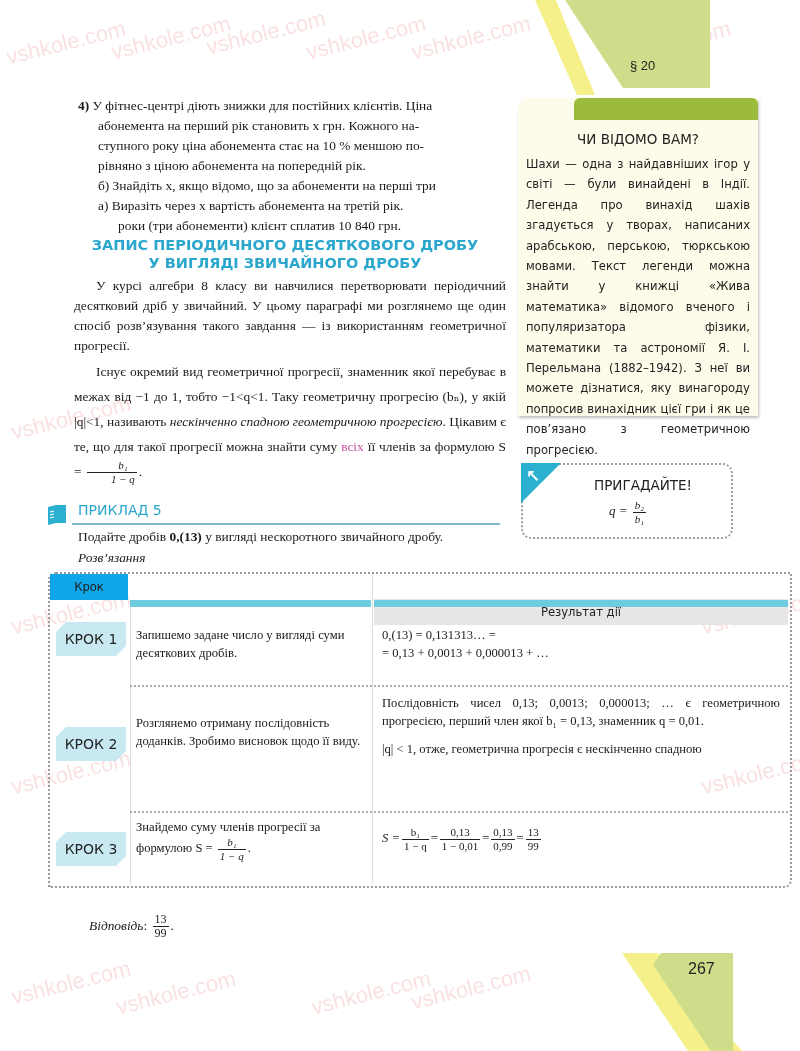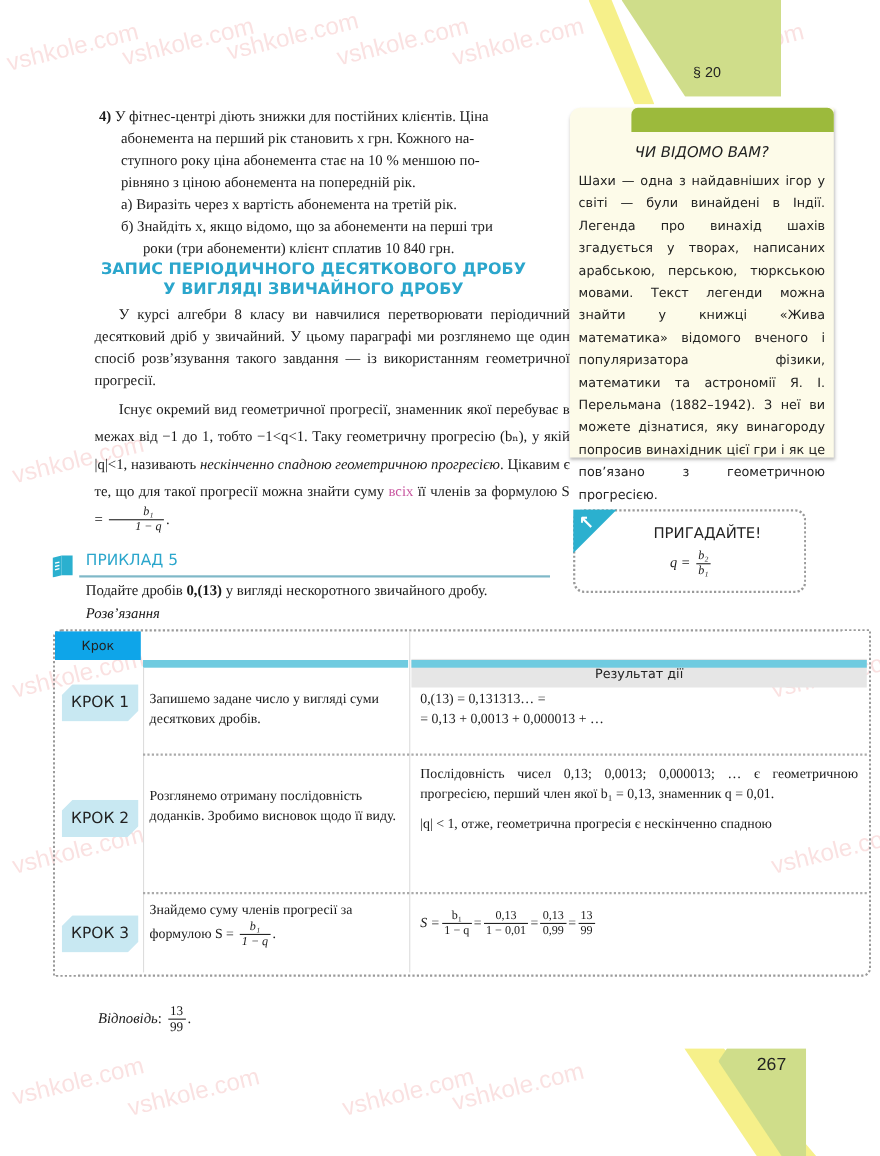--- a/index.html
+++ b/index.html
@@ -20,21 +20,21 @@
   .para-num { position:absolute; left:630px; top:58px; font-family:"Liberation Sans", sans-serif;
      font-size:13px; color:#222; }
 
   .deco-bot-yellow { position:absolute; left:622px; top:953px; width:120px; height:98px;
      background:#f6f08a; clip-path: polygon(0 0, 30% 0, 100% 100%, 55% 100%); }
   .deco-bot-green { position:absolute; left:653px; top:953px; width:80px; height:98px;
      background:#cfdd8a; clip-path: polygon(10% 0, 100% 0, 100% 100%, 72% 100%, 0 12%); }
   .page-num { position:absolute; left:688px; top:960px; font-family:"Liberation Sans", sans-serif;
      font-size:16px; color:#222; }
 
-  .body-text { font-size: 13.4px; line-height: 20px; margin-left: 12px; }
+  .body-text { font-size: 13.4px; line-height: 20px; }
   .exercise { left: 78px; top: 96px; width: 430px; }
   .exercise .line { white-space: nowrap; }
   .indent1 { padding-left: 20px; }
   .indent2 { padding-left: 36px; }
   .b { font-weight: bold; }
   .i { font-style: italic; }
 
   .section-title { left: 90px; top: 236px; width: 390px; text-align: center;
      font-family: "DejaVu Sans", sans-serif; font-weight: bold; color: #2ba6cc; font-size: 14.5px; line-height: 18px; }
 
@@ -44,21 +44,21 @@
 
   .frac { display: inline-block; vertical-align: middle; text-align: center; font-size: 11px; line-height: 13px; margin: 0 2px; }
   .frac .num { display:block; border-bottom: 1px solid #222; padding: 0 2px; }
   .frac .den { display:block; padding: 0 2px; }
 
   
   .dyk { left: 518px; top: 98px; width: 240px; height: 318px; background: #fdfbe9; border-radius: 10px 0 0 0;
      box-shadow: 1px 2px 3px rgba(0,0,0,0.25); }
   .dyk-bar { position:absolute; left: 56px; top: 0; right: 0; height: 22px; background: #9cba3c; border-radius: 6px 6px 0 0; }
   .dyk-title { position:absolute; left:0; right:0; top: 33px; text-align:center; font-family:"DejaVu Sans", sans-serif;
-     font-size: 13.5px; color: #222; font-style: italic; }
+     font-size: 13.5px; color: #222; }
   .dyk-text { position:absolute; left: 8px; right: 8px; top: 56px; font-family:"DejaVu Sans", sans-serif;
      font-size: 11.6px; line-height: 20.4px; color: #222; text-align: justify; }
 
   
   .remember { left: 521px; top: 463px; width: 208px; height: 72px; border: 2px dotted #9a9a9a; border-radius: 10px; }
   .remember-corner { position:absolute; left:-2px; top:-2px; width: 40px; height: 40px;
      background: #2bb0cf; clip-path: polygon(0 0, 100% 0, 0 100%); }
   .remember-arrow { position:absolute; left: 3px; top: 3px; color:#fff; font-size: 17px; line-height: 17px; font-family:"DejaVu Sans", sans-serif; font-weight:bold; }
   .remember-title { position:absolute; left: 40px; right: 8px; top: 12px; text-align:center; font-family:"DejaVu Sans", sans-serif; font-size: 13.5px; color:#222; }
   .remember-formula { position:absolute; left: 86px; top: 34px; font-size: 13px; font-style: italic; }
@@ -111,22 +111,22 @@
 
 <div class="deco-top-yellow"></div>
 <div class="deco-top-green"></div>
 <div class="para-num">§ 20</div>
 
 <div class="abs body-text serif exercise">
   <div class="line"><span class="b">4)</span> <span>У фітнес-центрі діють знижки для постійних клієнтів. Ціна</span></div>
   <div class="line indent1">абонемента на перший рік становить x грн. Кожного на-</div>
   <div class="line indent1">ступного року ціна абонемента стає на 10 % меншою по-</div>
   <div class="line indent1">рівняно з ціною абонемента на попередній рік.</div>
+  <div class="line indent1">б) Знайдіть x, якщо відомо, що за абонементи на перші три</div>
   <div class="line indent1">а) Виразіть через x вартість абонемента на третій рік.</div>
-  <div class="line indent1">б) Знайдіть x, якщо відомо, що за абонементи на перші три</div>
   <div class="line indent2" style="padding-left:40px">роки (три абонементи) клієнт сплатив 10 840 грн.</div>
 </div>
 
 <div class="abs section-title">
   <div>ЗАПИС ПЕРІОДИЧНОГО ДЕСЯТКОВОГО ДРОБУ</div>
   <div>У ВИГЛЯДІ ЗВИЧАЙНОГО ДРОБУ</div>
 </div>
 
 <div class="abs body-text serif main-text">
   <p>У курсі алгебри 8 класу ви навчилися перетворювати періодичний десятковий дріб у звичайний. У цьому параграфі ми розглянемо ще один спосіб розв’язування такого завдання — із використанням геометричної прогресії.</p>

